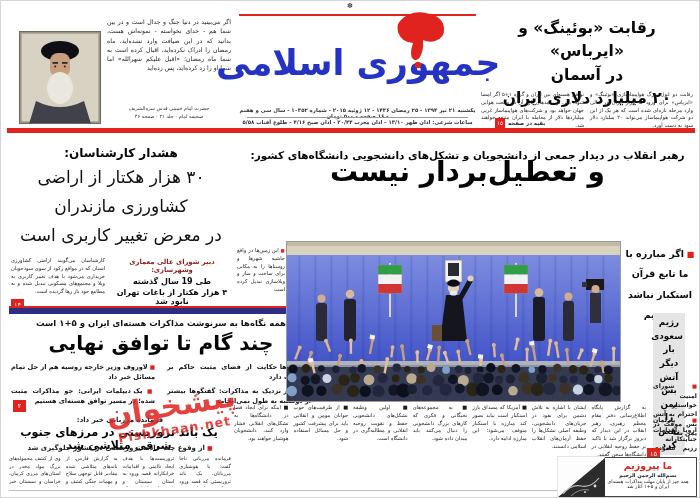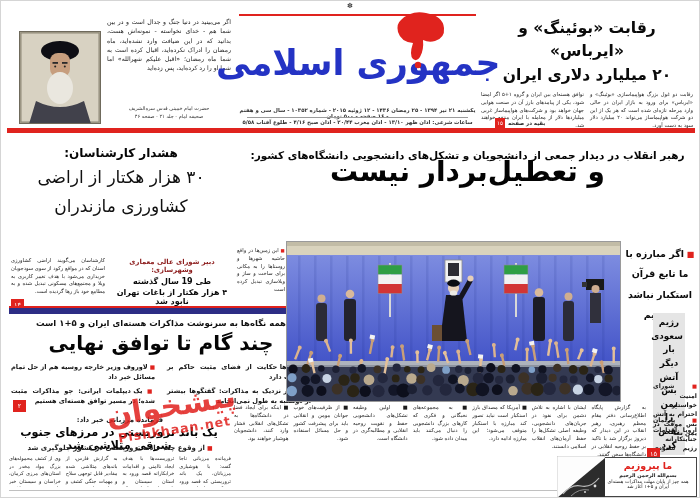--- a/index.html
+++ b/index.html
@@ -56,20 +56,21 @@
     <rect x="0.5" y="0.5" width="81" height="92" fill="none" stroke="#6f6a5c" stroke-width="1"></rect>
   </svg>
   <div class="abs quote jst" style="left:106px;top:16px;width:124px;">اگر می‌بینید در دنیا جنگ و جدال است و در بین شما هم - خدای نخواسته - نمونه‌اش هست، بدانید که در این ضیافت وارد نشده‌اید، ماه رمضان را ادراک نکرده‌اید، اقبال کرده است به شما ماه رمضان؛ «اقبل علیکم شهرالله» اما شما او را رد کرده‌اید، پس زده‌اید</div>
   <div class="abs ctr" style="left:106px;top:104px;width:124px;font-size:5px;line-height:1.5;color:#333;">
     <div>حضرت امام خمینی قدس سره‌الشریف</div>
     <div>صحیفه امام - جلد ۲۱ - صفحه ۴۶</div>
   </div>
 
   <div class="abs ctr b" style="left:480px;top:16px;width:212px;font-size:15.5px;line-height:1.5;color:#0a0a0a;">
     <div>رقابت «بوئینگ» و «ایرباس»</div>
+    <div>در آسمان</div>
     <div>۲۰ میلیارد دلاری ایران</div>
   </div>
   <div class="abs cols" style="left:480px;top:90px;width:212px;gap:6px;">
     <div class="tiny jst">رقابت دو غول بزرگ هواپیماسازی «بوئینگ» و «ایرباس» برای ورود به بازار ایران در حالی وارد مرحله تازه‌ای شده است که هر یک از این دو شرکت هواپیماساز می‌تواند ۲۰ میلیارد دلار سود به دست آورد.</div>
     <div class="tiny jst">توافق هسته‌ای بین ایران و گروه ۱+۵ اگر امضا شود، یکی از پیامدهای بارز آن در صنعت هوایی جهان خواهد بود و شرکت‌های هواپیماساز غربی میلیاردها دلار از معامله با ایران منتفع خواهند شد.</div>
   </div>
   <div class="abs" style="left:494px;top:117px;display:flex;align-items:center;gap:3px;direction:rtl;">
     <span class="b" style="font-size:5.4px;color:#222;">بقیه در صفحه</span>
     <span class="pgbox" style="width:10px;height:10px;font-size:5.5px;">۱۵</span>
   </div>
@@ -78,20 +79,21 @@
 
   <div class="abs ctr b" style="left:238px;top:148px;width:457px;font-size:10.5px;color:#050505;">رهبر انقلاب در دیدار جمعی از دانشجویان و تشکل‌های دانشجویی دانشگاه‌های کشور:</div>
   <div class="abs ctr b" style="left:238px;top:152px;width:457px;font-size:28px;line-height:1.38;color:#030303;">
     <div>و تعطیل‌بردار نیست</div>
   </div>
 
   <div class="abs ctr b" style="left:10px;top:145px;width:220px;font-size:12px;color:#050505;">هشدار کارشناسان:</div>
   <div class="abs ctr" style="left:8px;top:162px;width:224px;font-size:17px;line-height:1.72;color:#101010;">
     <div>۳۰ هزار هکتار از اراضی</div>
     <div>کشاورزی مازندران</div>
+    <div>در معرض تغییر کاربری است</div>
   </div>
   <div class="abs ctr" style="left:112px;top:257px;width:118px;">
     <div class="b" style="font-size:6.8px;color:#8b1a1a;">دبیر شورای عالی معماری وشهرسازی:</div>
     <div class="b" style="font-size:8px;margin-top:3px;color:#0a0a0a;">طی 19 سال گذشته</div>
     <div class="b" style="font-size:8px;margin-top:2px;color:#0a0a0a;">۴ هزار هکتار از باغات تهران نابود شد</div>
   </div>
   <div class="abs tiny jst" style="left:10px;top:256px;width:94px;">کارشناسان می‌گویند اراضی کشاورزی استان که در مواقع رکود از سوی سودجویان خریداری می‌شود با هدف تغییر کاربری به ویلا و مجتمع‌های مسکونی تبدیل شده و به مطامع خود باز رها گردیده است.</div>
   <div class="abs pgbox" style="left:10px;top:298px;">۱۴</div>
   <div class="abs tiny jst rbullet" style="left:236px;top:246px;width:48px;">این زمین‌ها در واقع حاشیه شهرها و روستاها را به مکانی برای ساخت و ساز و ویلاسازی تبدیل کرده است</div>
 

